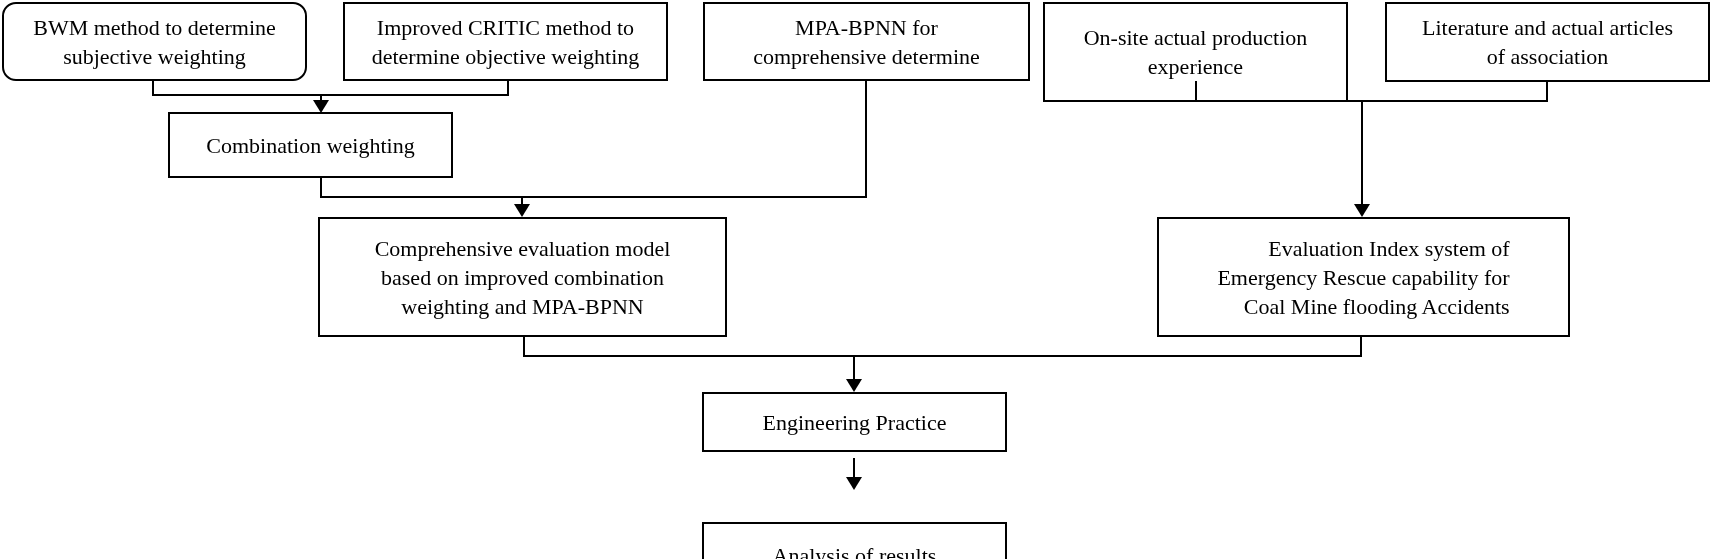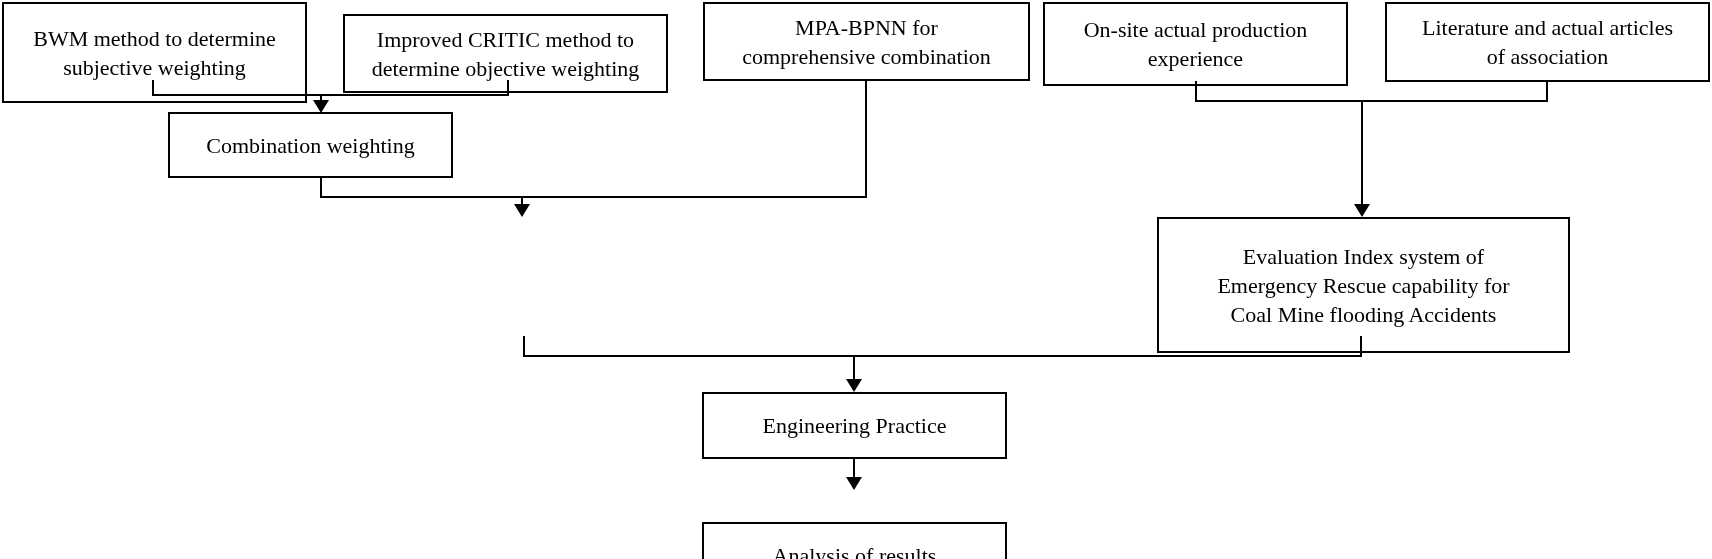--- a/index.html
+++ b/index.html
@@ -49,36 +49,36 @@
     border-left: 8px solid transparent;
     border-right: 8px solid transparent;
     border-top: 13px solid #000000;
   }
 </style>
 </head>
 <body>
 
 <div class="canvas">
 
-  <div class="node" style="left:2px; top:2px; width:305px; height:101px;">
+  <div class="node" style="left:2px; top:2px; width:305px; height:79px;border-radius:14px;">
     <span class="label">BWM method to determine
 subjective weighting</span>
   </div>
 
-  <div class="node" style="left:343px; top:14px; width:325px; height:79px;text-align:center;">
+  <div class="node" style="left:343px; top:2px; width:325px; height:79px;text-align:center;">
     <span class="label">Improved CRITIC method to
 determine objective weighting</span>
   </div>
 
   <div class="node" style="left:703px; top:2px; width:327px; height:79px;">
     <span class="label">MPA-BPNN for
-comprehensive combination</span>
+comprehensive determine</span>
   </div>
 
-  <div class="node" style="left:1043px; top:2px; width:305px; height:84px;">
+  <div class="node" style="left:1043px; top:2px; width:305px; height:100px;">
     <span class="label">On-site actual production
 experience</span>
   </div>
 
   <div class="node" style="left:1385px; top:2px; width:325px; height:80px;">
     <span class="label">Literature and actual articles
 of association</span>
   </div>
 
   <div class="vline" style="left:152px; top:80px; height:16px;"></div>
@@ -96,34 +96,39 @@
   <div class="hline" style="left:320px; top:196px; width:547px;"></div>
   <div class="vline" style="left:521px; top:196px; height:10px;"></div>
   <div class="arrowhead" style="left:514px; top:204px;"></div>
 
   <div class="vline" style="left:1195px; top:81px; height:21px;"></div>
   <div class="vline" style="left:1546px; top:81px; height:21px;"></div>
   <div class="hline" style="left:1195px; top:100px; width:353px;"></div>
   <div class="vline" style="left:1361px; top:100px; height:105px;"></div>
   <div class="arrowhead" style="left:1354px; top:204px;"></div>
 
+  <div class="node" style="left:318px; top:217px; width:409px; height:120px;">
+    <span class="label">Comprehensive evaluation model
+based on improved combination
+weighting and MPA-BPNN</span>
+  </div>
 
-  <div class="node" style="left:1157px; top:217px; width:413px; height:136px;">
+  <div class="node" style="left:1157px; top:217px; width:413px; height:120px;text-align:right;">
     <span class="label">Evaluation Index system of
 Emergency Rescue capability for
 Coal Mine flooding Accidents</span>
   </div>
 
   <div class="vline" style="left:523px; top:336px; height:21px;"></div>
   <div class="vline" style="left:1360px; top:336px; height:21px;"></div>
   <div class="hline" style="left:523px; top:355px; width:839px;"></div>
   <div class="vline" style="left:853px; top:355px; height:26px;"></div>
   <div class="arrowhead" style="left:846px; top:379px;"></div>
 
-  <div class="node" style="left:702px; top:392px; width:305px; height:67px;">
+  <div class="node" style="left:702px; top:392px; width:305px; height:60px;">
     <span class="label">Engineering Practice</span>
   </div>
 
   <div class="vline" style="left:853px; top:458px; height:21px;"></div>
   <div class="arrowhead" style="left:846px; top:477px;"></div>
 
   <div class="node" style="left:702px; top:490px; width:305px; height:66px;margin-top:32px;">
     <span class="label">Analysis of results</span>
   </div>
 

